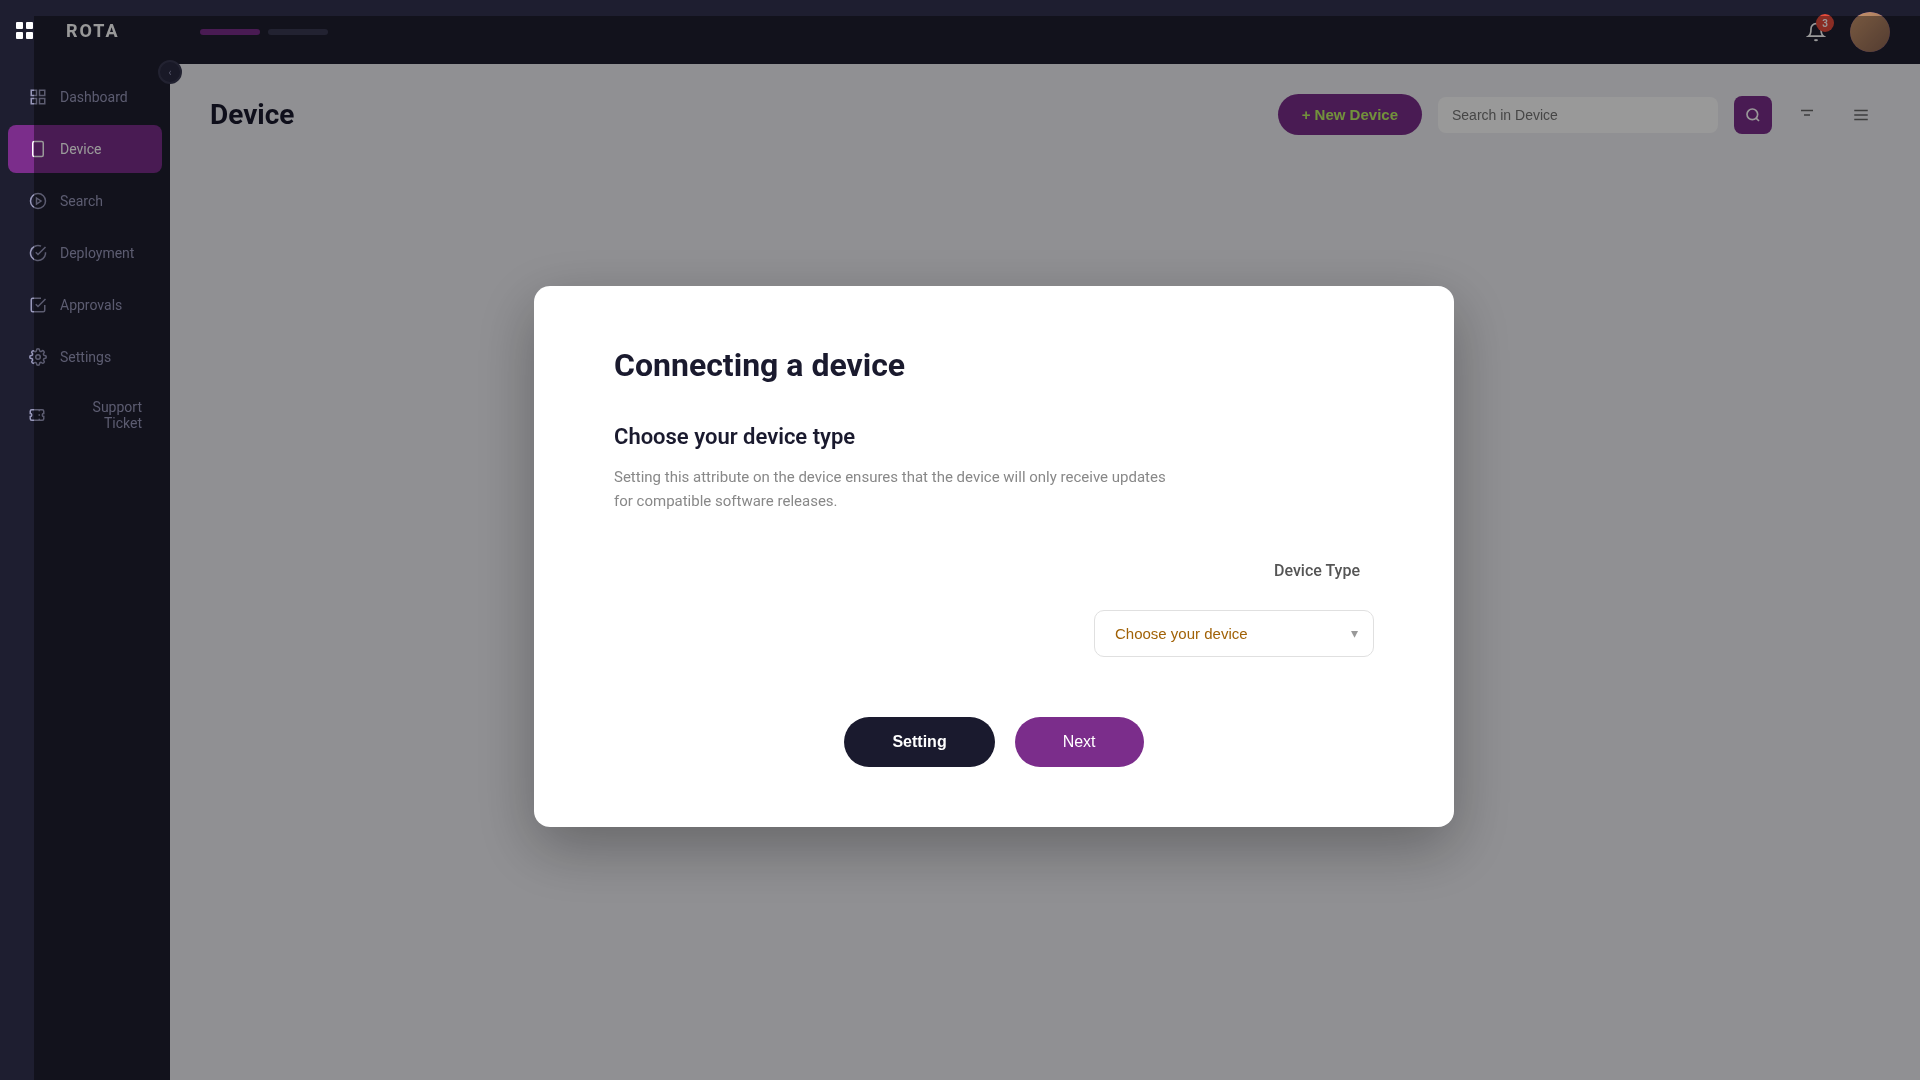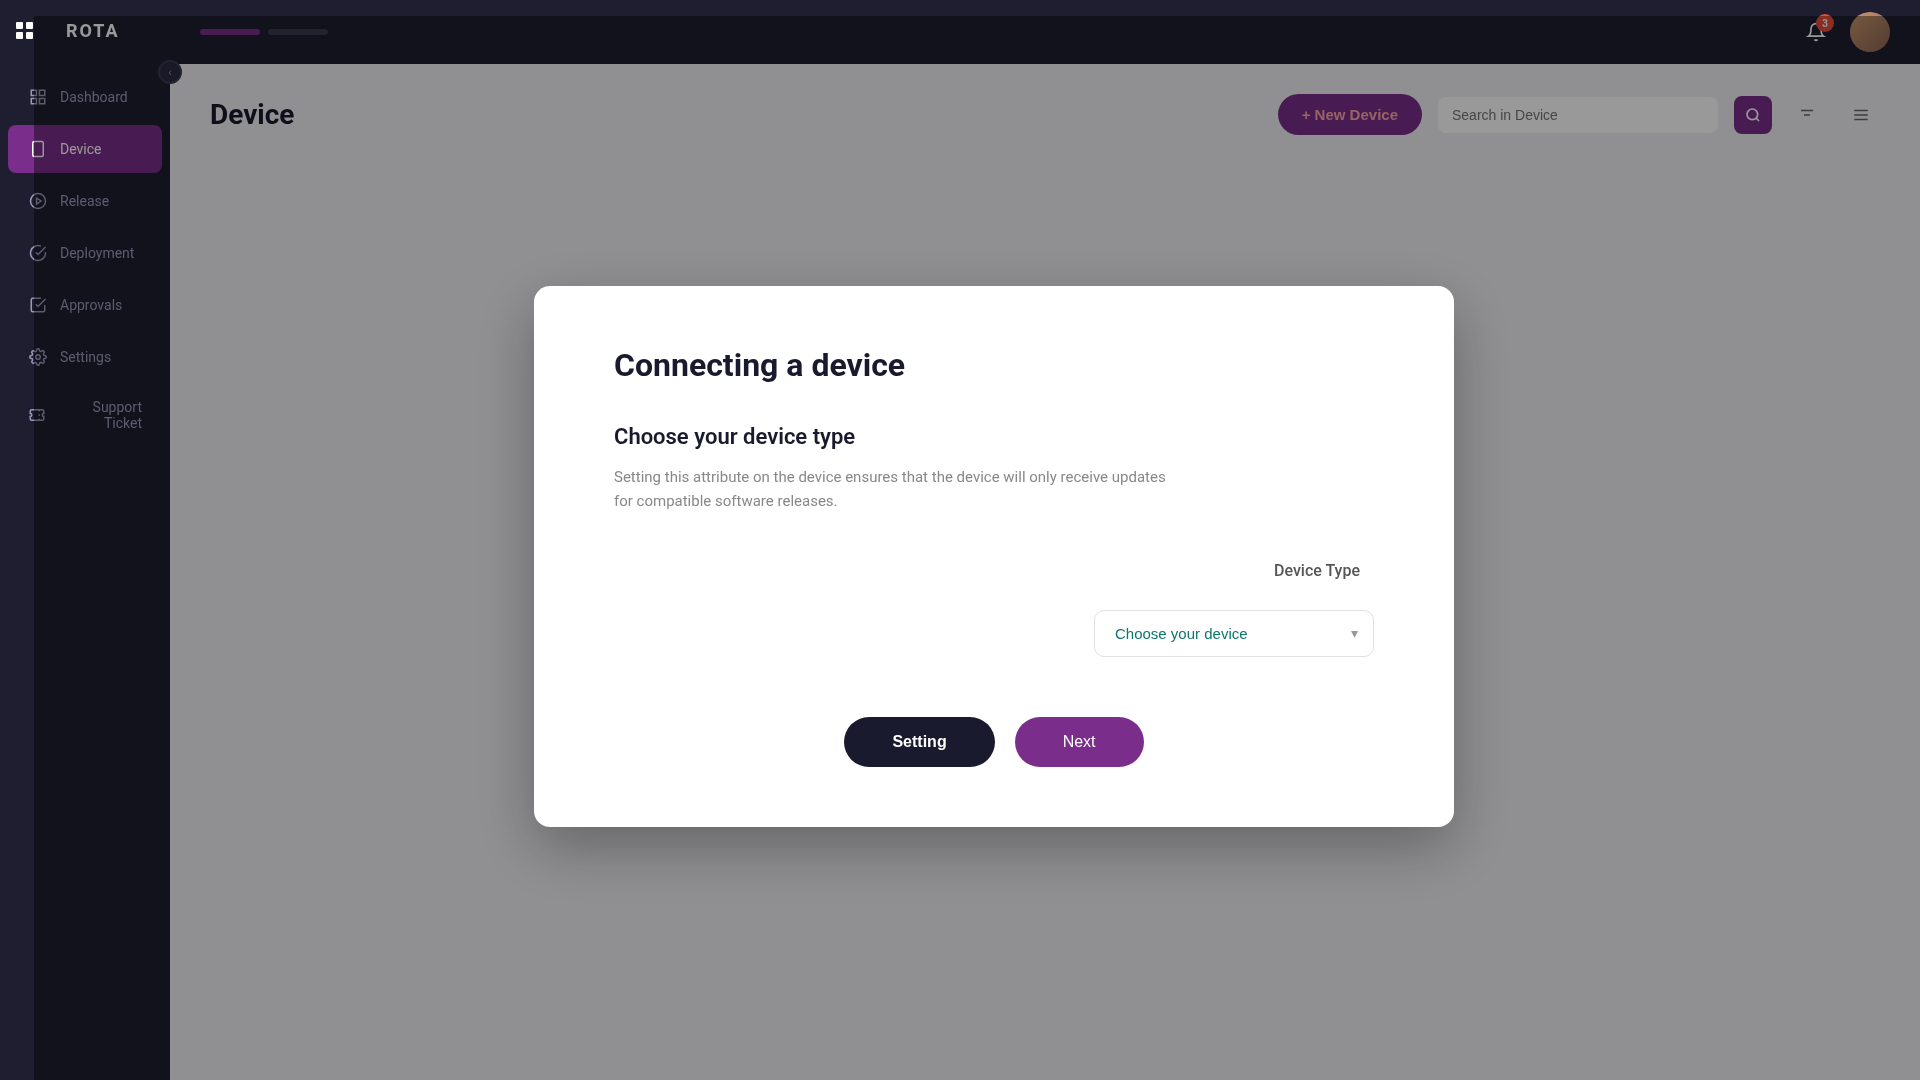--- a/index.html
+++ b/index.html
@@ -220,21 +220,21 @@
     }
 
     .header-actions {
       display: flex;
       align-items: center;
       gap: 16px;
     }
 
     .btn-new-device {
       background: #7b2d8b;
-      color: #fca5a5;
+      color: #bef264;
       border: none;
       border-radius: 30px;
       padding: 12px 24px;
       font-size: 15px;
       font-weight: 600;
       cursor: pointer;
       display: flex;
       align-items: center;
       gap: 8px;
     }
@@ -358,21 +358,21 @@
       position: relative;
       width: 280px;
     }
 
     .device-select {
       width: 100%;
       padding: 14px 20px;
       border: 1.5px solid #e0e0e0;
       border-radius: 10px;
       font-size: 15px;
-      color: #0f766e;
+      color: #a16207;
       background: white;
       appearance: none;
       cursor: pointer;
       outline: none;
     }
 
     .select-arrow {
       position: absolute;
       right: 16px;
       top: 50%;
@@ -450,21 +450,21 @@
     </div>
 
 
     <div class="nav-item">
       <span class="nav-icon">
         <svg width="18" height="18" viewBox="0 0 24 24" fill="none" stroke="currentColor" stroke-width="2">
           <circle cx="12" cy="12" r="10"></circle>
             <polygon points="10 8 16 12 10 16 10 8"></polygon>
         </svg>
       </span>
-      <span>Release</span>
+      <span>Search</span>
     </div>
 
     <div class="nav-item">
       <span class="nav-icon">
         <svg width="18" height="18" viewBox="0 0 24 24" fill="none" stroke="currentColor" stroke-width="2">
           <path d="M22 11.08V12a10 10 0 1 1-5.93-9.14"></path>
             <polyline points="22 4 12 14.01 9 11.01"></polyline>
         </svg>
       </span>
       <span>Deployment</span>

